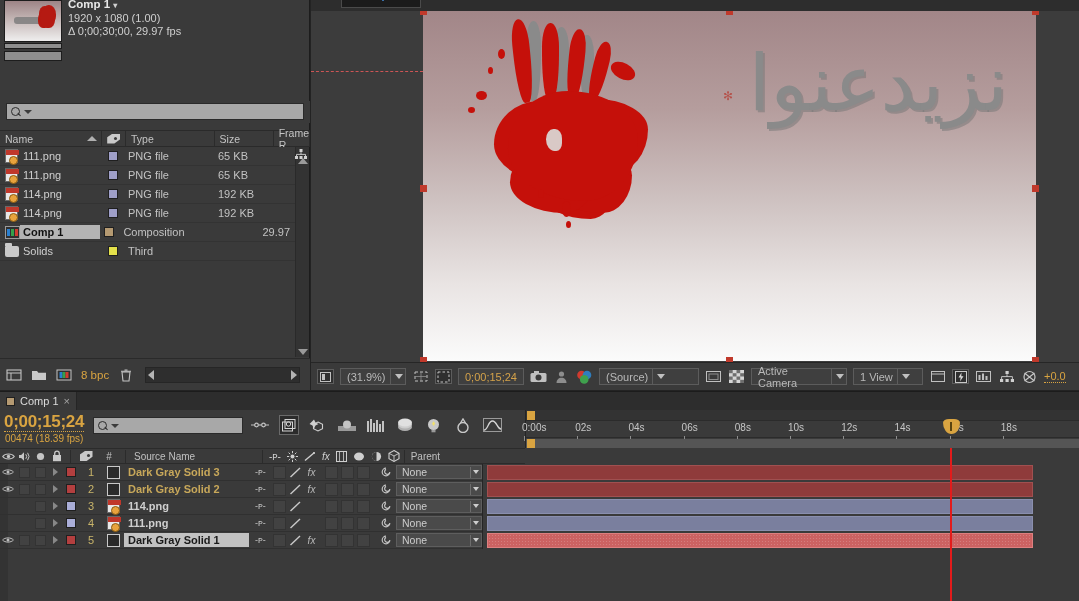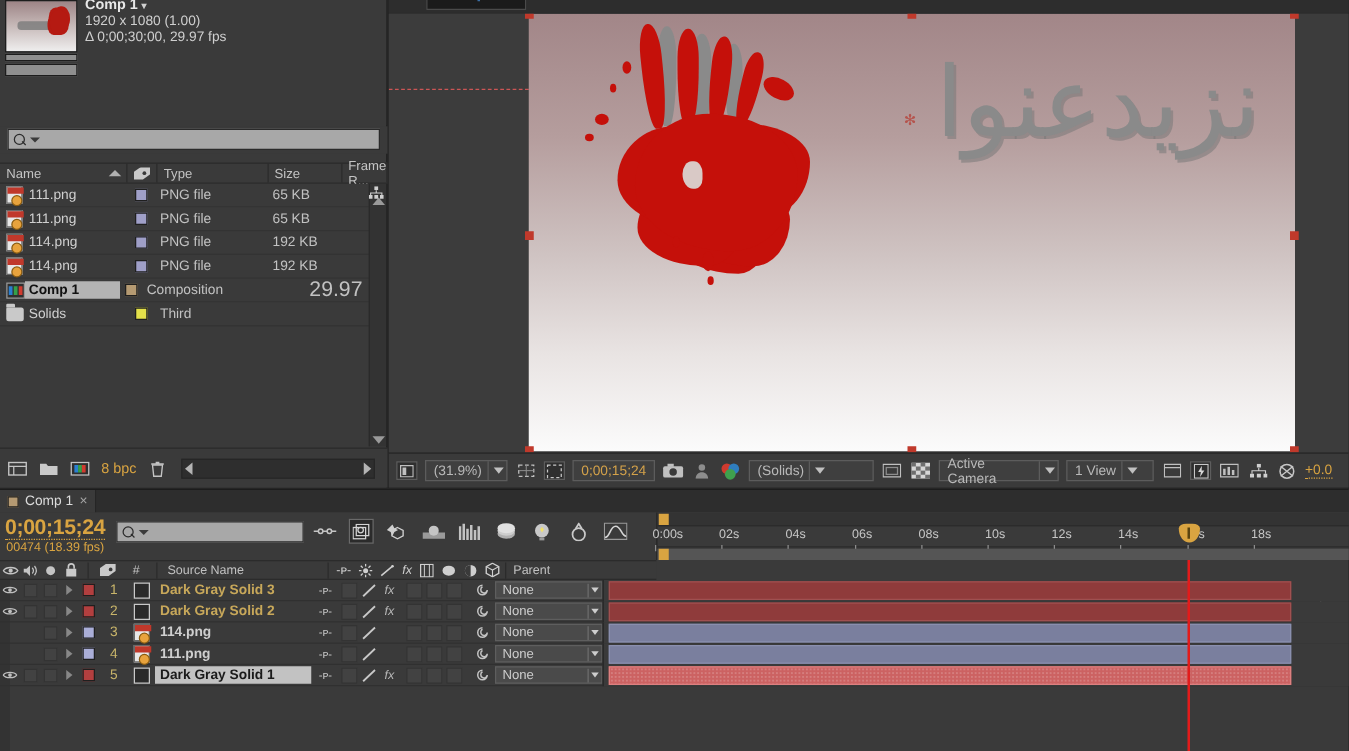--- a/index.html
+++ b/index.html
@@ -94,21 +94,21 @@
   .comp-ic i:nth-child(1){background:#2a7fd0;}
   .comp-ic i:nth-child(2){background:#35a04a;}
   .comp-ic i:nth-child(3){background:#cf3b2f;}
   .folder-ic { width: 14px; height: 11px; background: #c9c9c9; border-radius: 1px 2px 2px 2px; position: relative;}
   .folder-ic::before { content:""; position:absolute; left:0; top:-3px; width:7px; height:3px; background:#c9c9c9; border-radius:1px 1px 0 0;}
   .fname { width: 84px; padding: 1px 3px; font-size: 11px; color: #cfcfcf; }
   .swatch-cell { width: 24px; display:flex; justify-content:flex-start; padding-left:4px;}
   .sw { width: 10px; height: 10px; border: 1px solid #1f1f1f; }
   .ftype { width: 90px; font-size: 11px; color: #c2c2c2; }
   .fsize { width: 56px; font-size: 11px; color: #c2c2c2; }
-  .ffr { flex: 1; font-size: 17px; color: #c2c2c2; text-align: right; padding-right: 6px; }
+  .ffr { flex: 1; font-size: 11px; color: #c2c2c2; text-align: right; padding-right: 6px; }
 
   .proj-scroll {
     position: absolute; right: 0; top: 147px; width: 14px; height: 210px; background: #333;
     border-left: 1px solid #2a2a2a;
   }
   .net-ic { position:absolute; right:2px; top:149px; width:12px; height:11px; }
   .scroll-up { position: absolute; right: 1px; top: 11px; width:0;height:0;border-left:5px solid transparent;border-right:5px solid transparent;border-bottom:6px solid #9a9a9a;}
   .scroll-dn-track { position:absolute; right:1px; bottom: 2px; width:0;height:0;border-left:5px solid transparent;border-right:5px solid transparent;border-top:6px solid #9a9a9a;}
 
   .proj-foot {
@@ -544,21 +544,21 @@
           </svg>
       </div>
       <div class="tb-ic">
         <svg width="17" height="14" viewBox="0 0 17 14">
             <circle cx="5.5" cy="5" r="4.3" fill="#d03a2e"></circle>
             <circle cx="11" cy="5" r="4.3" fill="#2f7dbd"></circle>
             <circle cx="8.2" cy="9.4" r="4.3" fill="#3fa04d"></circle>
           </svg>
       </div>
       <div class="dropsel" style="width:100px;">
-        <span>(Solids)</span>
+        <span>(Source)</span>
         <span class="divider"></span>
           <span class="v"></span>
       </div>
       <div class="tb-ic">
         <svg width="15" height="13" viewBox="0 0 15 13">
             <rect x="0.5" y="1.5" width="14" height="10" fill="none" stroke="#c0c0c0"></rect>
             <rect x="3" y="4" width="9" height="5.5" fill="none" stroke="#8d8d8d"></rect>
           </svg>
       </div>
       <div class="tb-ic">

